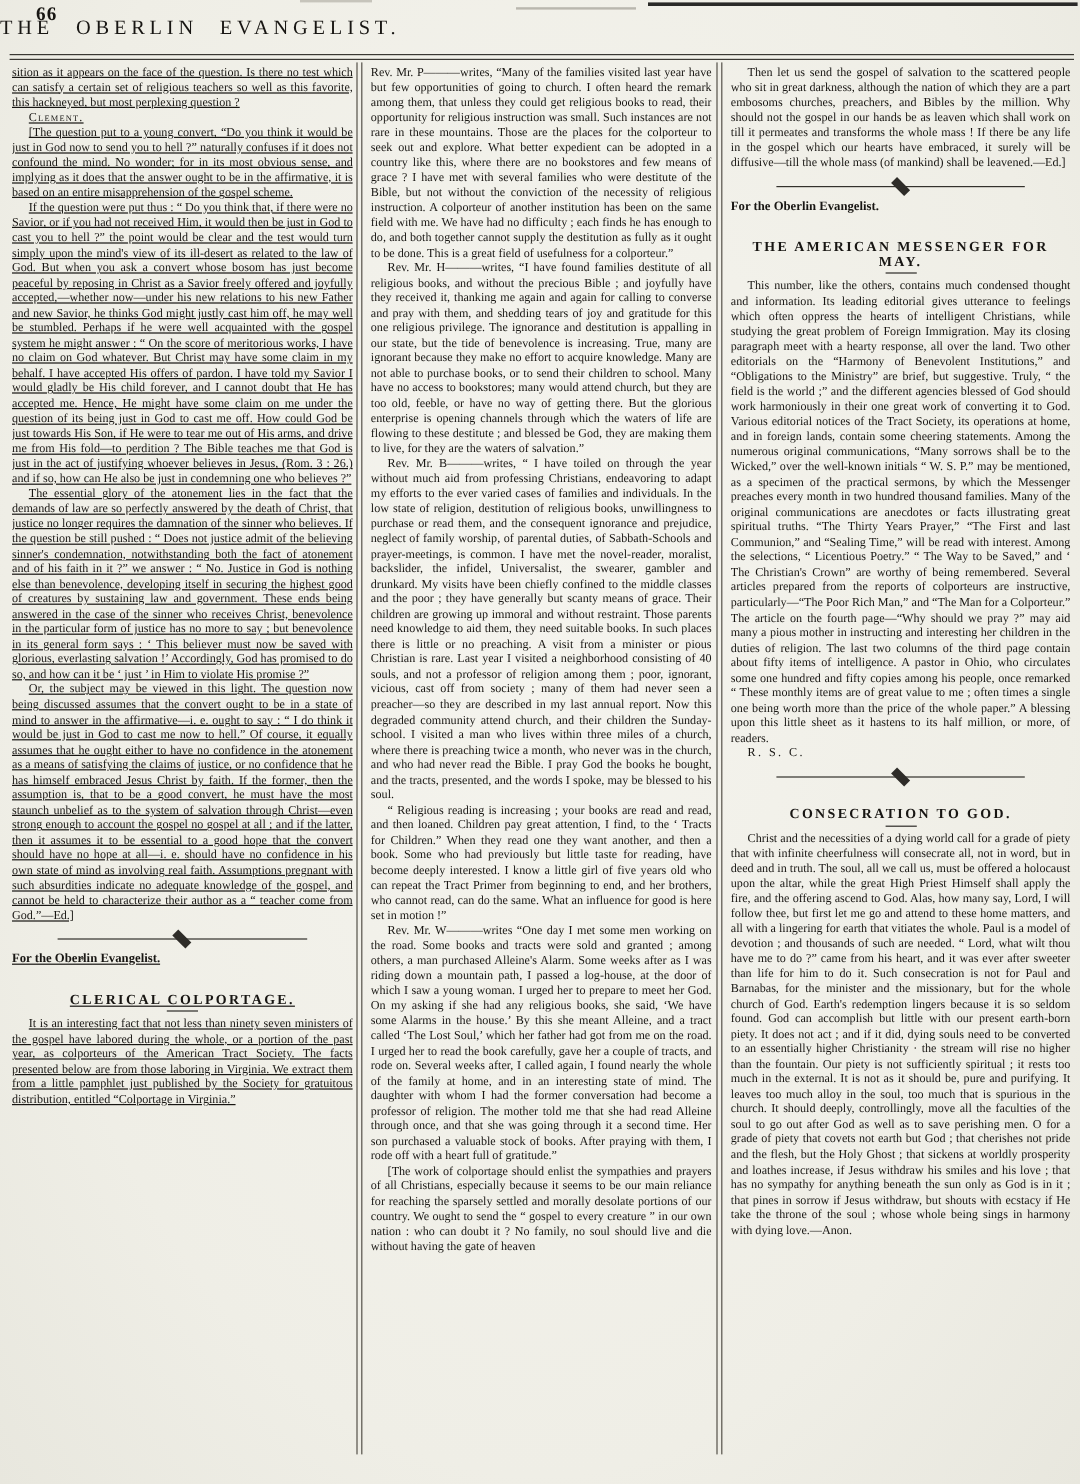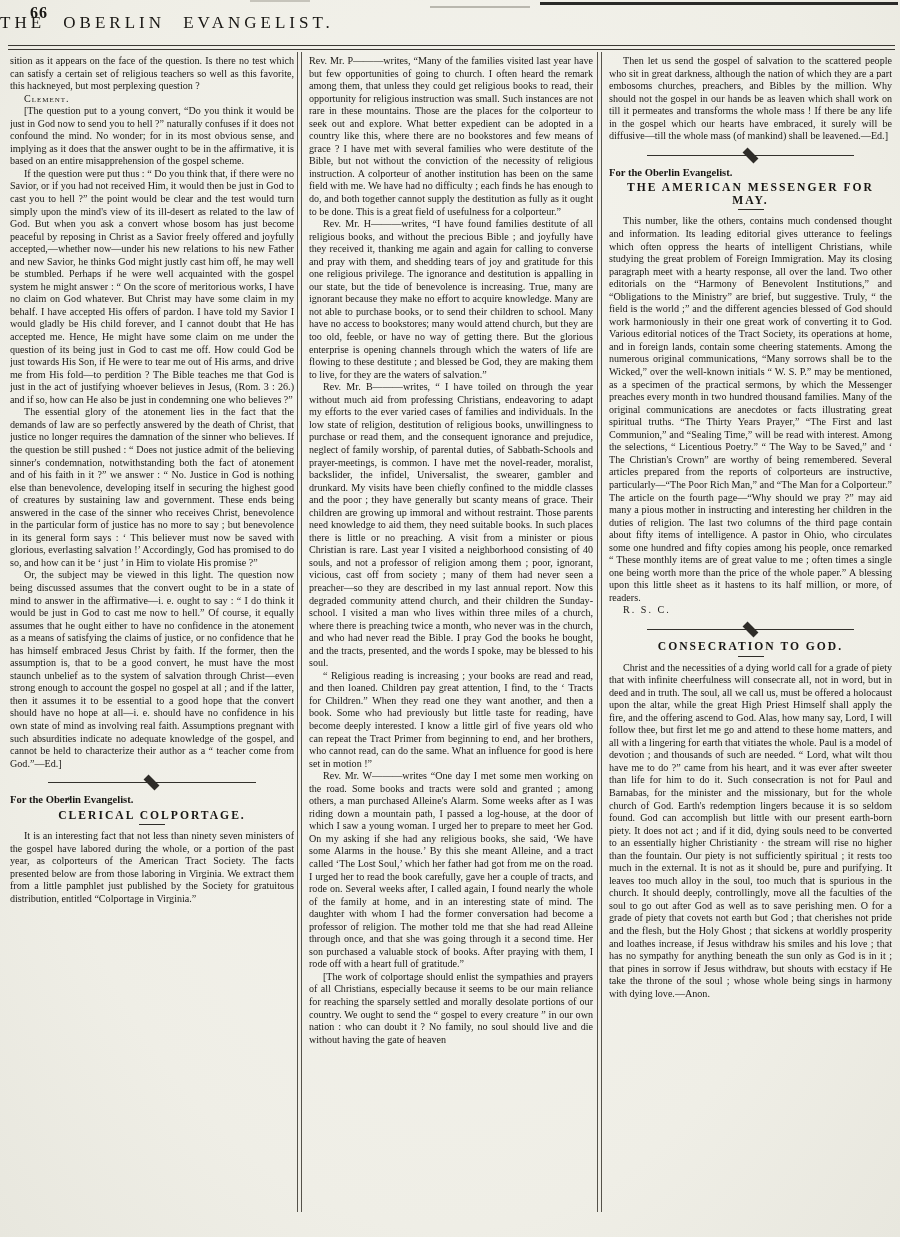--- a/index.html
+++ b/index.html
@@ -21,38 +21,38 @@
   .header-rule{position:absolute;top:45px;left:8px;width:887px;height:3px;
     border-top:1px solid #3a3833;border-bottom:1px solid #3a3833;}
 
   .vsep{position:absolute;top:52px;height:1160px;width:3px;
     border-left:1px solid #55524a;border-right:1px solid #55524a;}
   .vsep1{left:297px;}
   .vsep2{left:597px;}
 
   .col{position:absolute;top:55px;height:1175px;overflow:hidden;
     font-size:10.1px;line-height:12.55px;text-align:justify;}
-  .col1{left:10px;width:284px;}
+  .col1{left:10px;width:284px;text-decoration:underline;}
   .col2{left:309px;width:284px;}
   .col3{left:609px;width:283px;}
 
   .col p{margin:0;text-indent:14px;}
   .col p.noindent{text-indent:0;}
   .sig{margin:0;text-align:left;padding-right:12px;text-indent:0;}
   .smallcaps{font-variant:small-caps;letter-spacing:1px;}
   .sig-rsc{padding-right:34px;letter-spacing:2px;}
 
   .divider{position:relative;height:9px;margin:8px 38px 7px;}
   .divider::before{content:"";position:absolute;left:0;right:0;top:4px;border-top:1px solid #33312c;}
   .divider .diamond{position:absolute;left:50%;top:1px;width:7px;height:7px;margin-left:-4px;
     background:#2e2c28;transform:rotate(45deg) scaleX(2.2);}
 
   .forline{margin:4px 0 1px;font-weight:bold;font-size:10.6px;text-indent:0;position:relative;}
   .orn{position:absolute;left:56px;top:1px;font-weight:normal;font-size:10px;color:#3a3833;}
-  .art-title{margin:3px 0 2px;text-align:center;font-weight:bold;font-size:11.6px;letter-spacing:2px;text-indent:0;}
+  .art-title{margin:21px 0 2px;text-align:center;font-weight:bold;font-size:11.6px;letter-spacing:2px;text-indent:0;}
   .title-rule{width:26px;margin:0 auto 5px;border-top:1px solid #2e2c28;height:0;}
 </style>
 </head>
 <body>
 
 <div class="artifact-top"></div>
 <div class="artifact-top2"></div>
 <div class="artifact-top3"></div>
 
 <div class="page-number">66</div>

